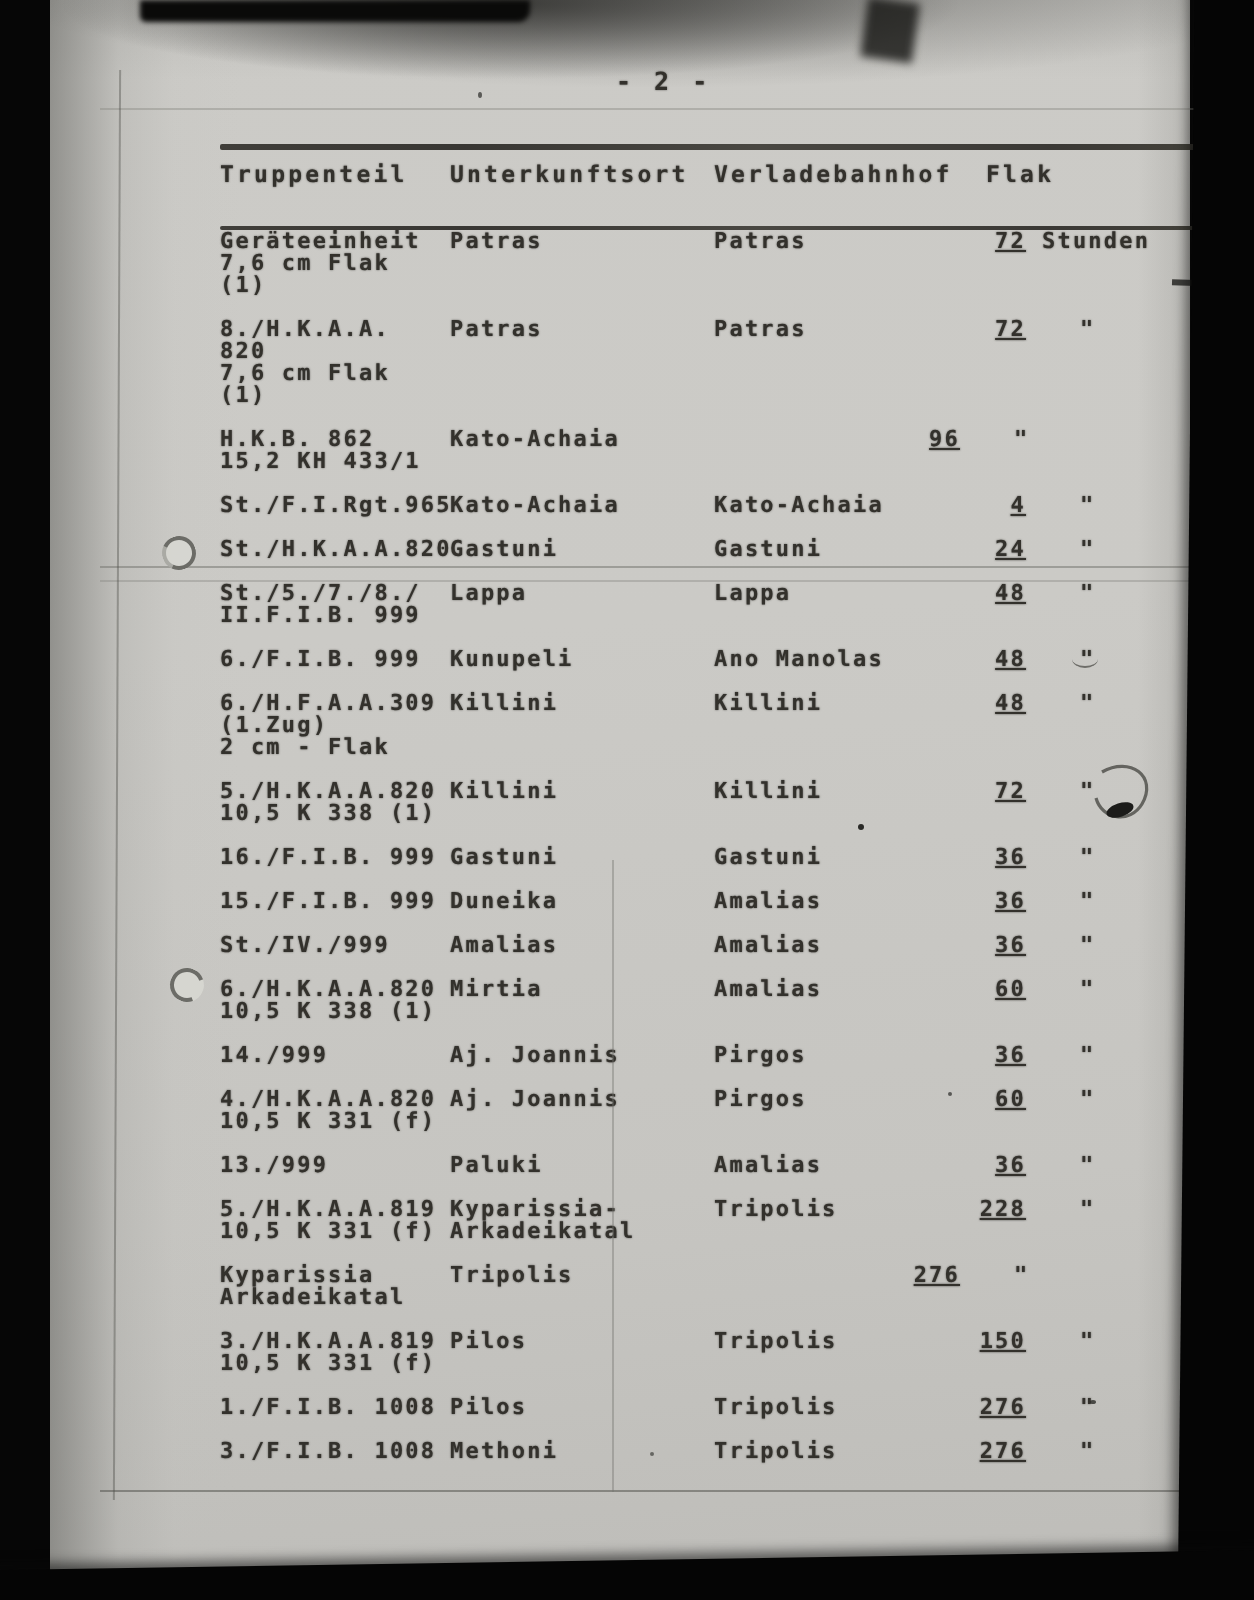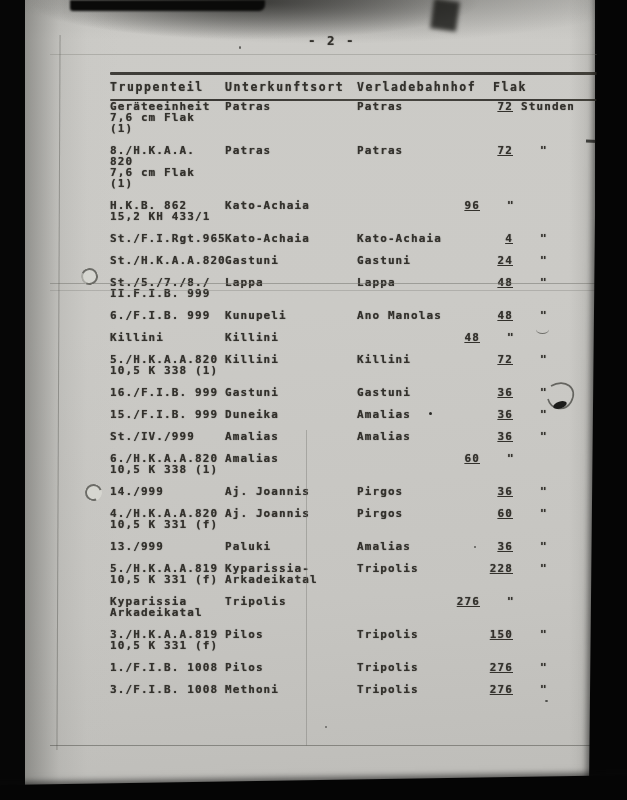--- a/index.html
+++ b/index.html
@@ -44,21 +44,21 @@
   .sp1{left:404px;top:412px;width:3px;height:3px;}
   .sp2{left:449px;top:546px;width:2px;height:2px;opacity:.7;}
   .sp3{left:520px;top:700px;width:3px;height:2px;opacity:.8;}
   .sp4{left:300px;top:726px;width:2px;height:2px;opacity:.6;}
   .sp5{left:214px;top:46px;width:2px;height:3px;opacity:.7;}
   
   .ink{color:#33312c;text-shadow:0 0 1px rgba(50,48,44,0.75);}
   .pageno{position:absolute;left:283px;top:33px;font-size:12.5px;font-weight:bold;letter-spacing:2px;}
   .tbl{position:absolute;left:85px;top:72px;width:488px;}
   .rule{height:2.6px;background:linear-gradient(90deg,#34322d,#2c2a26 25%,#3e3c36 55%,#2e2c28 85%,#38362f);border-radius:1px;opacity:.92;}
-  .hdr{display:grid;grid-template-columns:115px 132px 123px 1fr;margin:7px 0 6px 0;font-size:11.5px;font-weight:bold;letter-spacing:1.6px;line-height:13px;}
+  .hdr{display:grid;grid-template-columns:115px 132px 123px 1fr;margin:7px 0 20px 0;font-size:11.5px;font-weight:bold;letter-spacing:1.6px;line-height:13px;}
   .hdr .zeit-h{padding-left:13px;}
   .rows{}
   .row{display:grid;grid-template-columns:115px 132px 123px 33px 1fr;margin-bottom:11px;font-size:11px;font-weight:bold;letter-spacing:1.1px;}
   .cell{white-space:pre-line;line-height:11px;}
   .zeit{text-align:right;text-decoration:underline;}
   .note.ditto{padding-left:27px;}
   .note.word{padding-left:8px;}
 </style>
 </head>
 <body>
@@ -134,20 +134,23 @@
 
   <div class="row">
     <div class="cell unit">6./F.I.B. 999</div>
     <div class="cell ort">Kunupeli</div>
     <div class="cell bahnhof">Ano Manolas</div>
     <div class="cell zeit">48</div>
     <div class="cell note ditto">"</div>
   </div>
 
   <div class="row">
+    <div class="cell unit">6./H.F.A.A.309
+(1.Zug)
+2 cm - Flak</div>
     <div class="cell ort">Killini</div>
     <div class="cell bahnhof">Killini</div>
     <div class="cell zeit">48</div>
     <div class="cell note ditto">"</div>
   </div>
 
   <div class="row">
     <div class="cell unit">5./H.K.A.A.820
 10,5 K 338 (1)</div>
     <div class="cell ort">Killini</div>
@@ -176,20 +179,21 @@
     <div class="cell unit">St./IV./999</div>
     <div class="cell ort">Amalias</div>
     <div class="cell bahnhof">Amalias</div>
     <div class="cell zeit">36</div>
     <div class="cell note ditto">"</div>
   </div>
 
   <div class="row">
     <div class="cell unit">6./H.K.A.A.820
 10,5 K 338 (1)</div>
+    <div class="cell ort">Mirtia</div>
     <div class="cell bahnhof">Amalias</div>
     <div class="cell zeit">60</div>
     <div class="cell note ditto">"</div>
   </div>
 
   <div class="row">
     <div class="cell unit">14./999</div>
     <div class="cell ort">Aj. Joannis</div>
     <div class="cell bahnhof">Pirgos</div>
     <div class="cell zeit">36</div>

